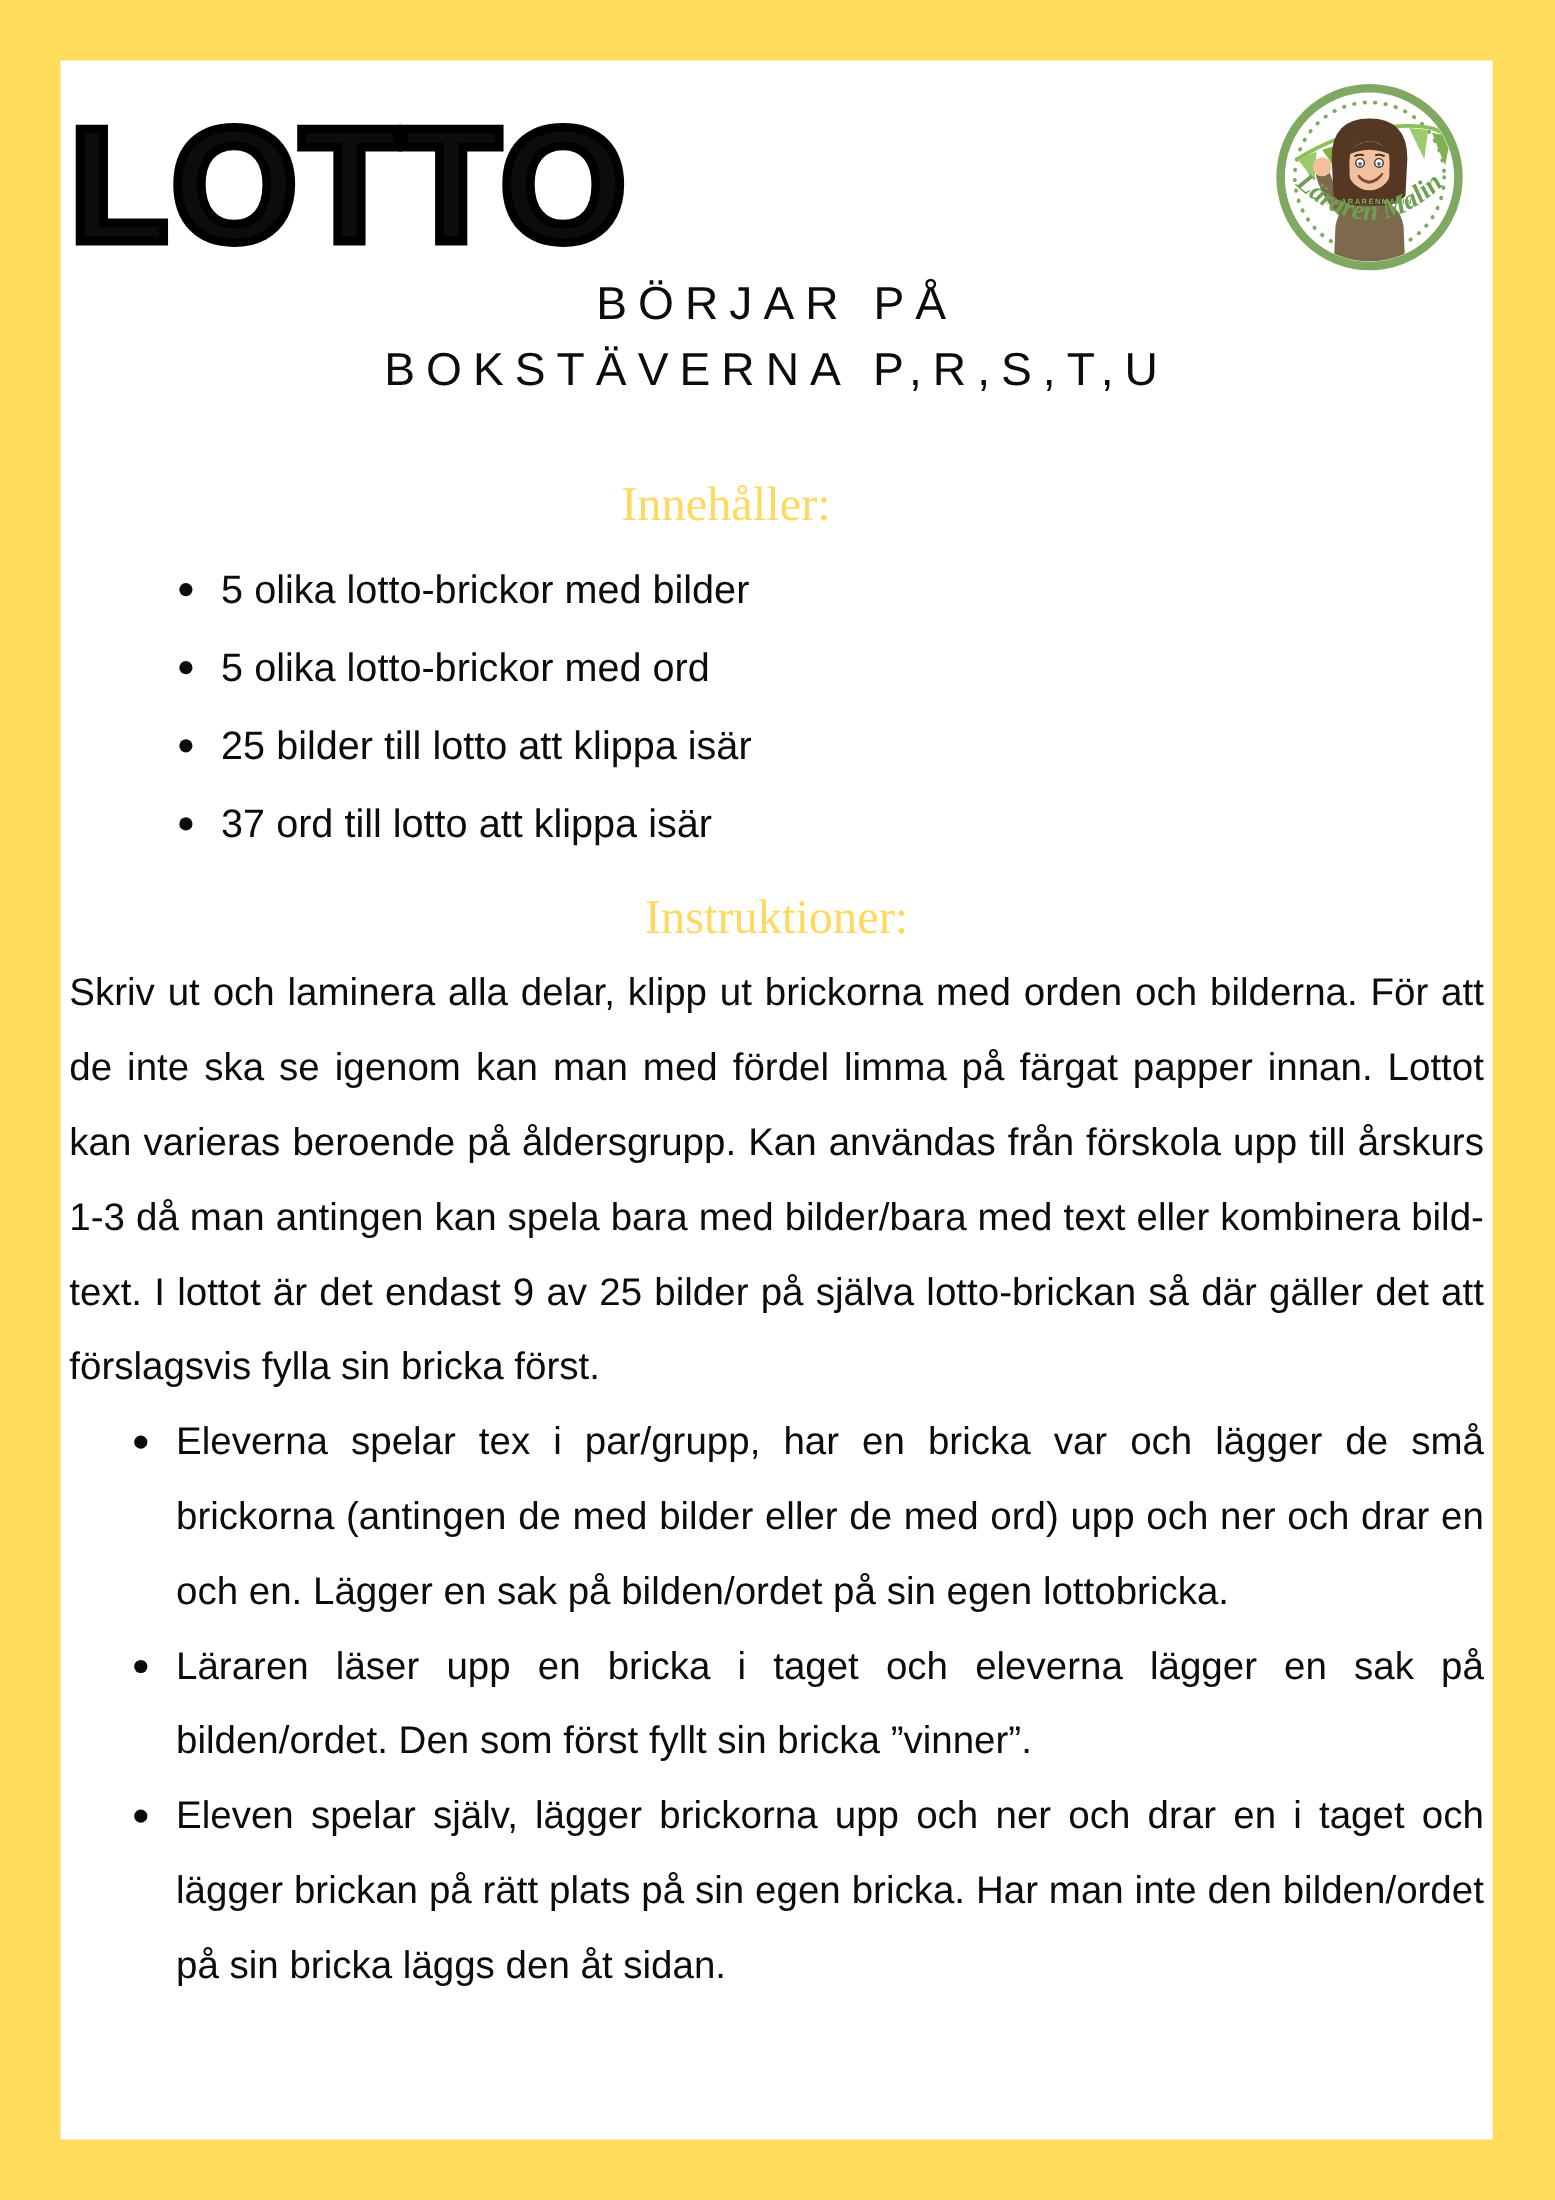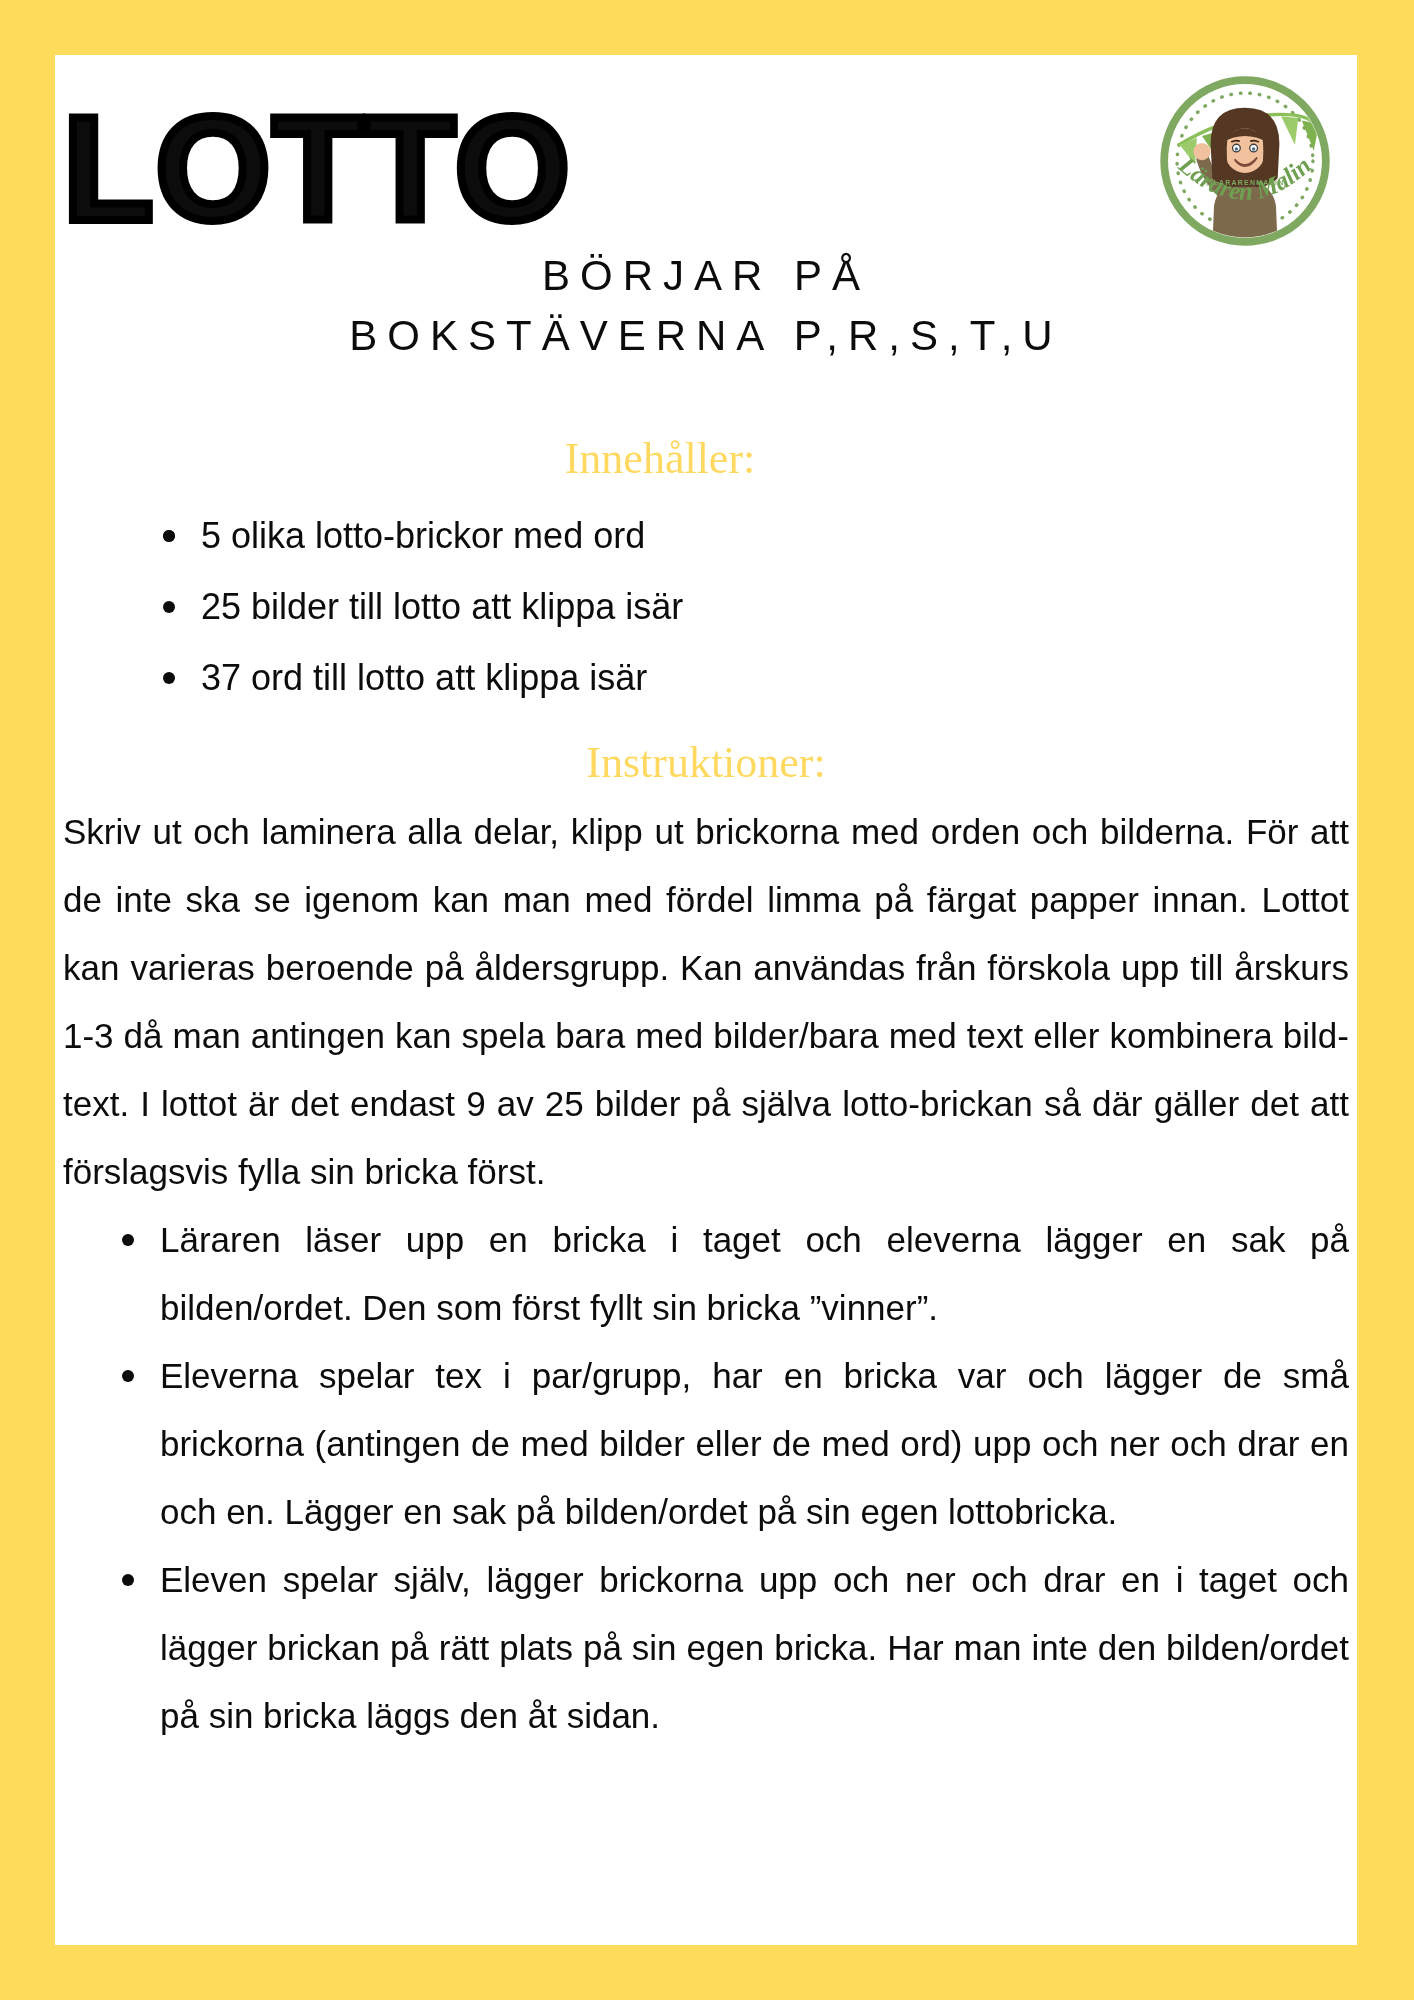--- a/index.html
+++ b/index.html
@@ -133,20 +133,21 @@
 
     <h1 class="page-title">LOTTO</h1>
     <div class="subtitle">BÖRJAR PÅ</div>
     <div class="subtitle">BOKSTÄVERNA P,R,S,T,U</div>
 
     <h2 class="section-heading heading-contents">Innehåller:</h2>
 
     <ul class="contents-list">
       <li>
         <span class="dot"></span>
+        <span>5 olika lotto-brickor med bilder</span>
       </li>
       <li>
         <span class="dot"></span>
         <span>5 olika lotto-brickor med ord</span>
       </li>
       <li>
         <span class="dot"></span>
         <span>25 bilder till lotto att klippa isär</span>
       </li>
       <li>
@@ -155,25 +156,25 @@
       </li>
     </ul>
 
     <h2 class="section-heading heading-instructions">Instruktioner:</h2>
 
     <p class="body-text paragraph">Skriv ut och laminera alla delar, klipp ut brickorna med orden och bilderna. För att de inte ska se igenom kan man med fördel limma på färgat papper innan. Lottot kan varieras beroende på åldersgrupp. Kan användas från förskola upp till årskurs 1-3 då man antingen kan spela bara med bilder/bara med text eller kombinera bild-text. I lottot är det endast 9 av 25 bilder på själva lotto-brickan så där gäller det att förslagsvis fylla sin bricka först.</p>
 
     <ul class="body-text steps-list">
       <li>
         <span class="dot"></span>
-        <span>Läraren läser upp en bricka i taget och eleverna lägger en sak på bilden/ordet. Den som först fyllt sin bricka ”vinner”.</span>
+        <span>Eleverna spelar tex i par/grupp, har en bricka var och lägger de små brickorna (antingen de med bilder eller de med ord) upp och ner och drar en och en. Lägger en sak på bilden/ordet på sin egen lottobricka.</span>
       </li>
       <li>
         <span class="dot"></span>
-        <span>Eleverna spelar tex i par/grupp, har en bricka var och lägger de små brickorna (antingen de med bilder eller de med ord) upp och ner och drar en och en. Lägger en sak på bilden/ordet på sin egen lottobricka.</span>
+        <span>Läraren läser upp en bricka i taget och eleverna lägger en sak på bilden/ordet. Den som först fyllt sin bricka ”vinner”.</span>
       </li>
       <li>
         <span class="dot"></span>
         <span>Eleven spelar själv, lägger brickorna upp och ner och drar en i taget och lägger brickan på rätt plats på sin egen bricka. Har man inte den bilden/ordet på sin bricka läggs den åt sidan.</span>
       </li>
     </ul>
 
   </div>
 </div>
 

